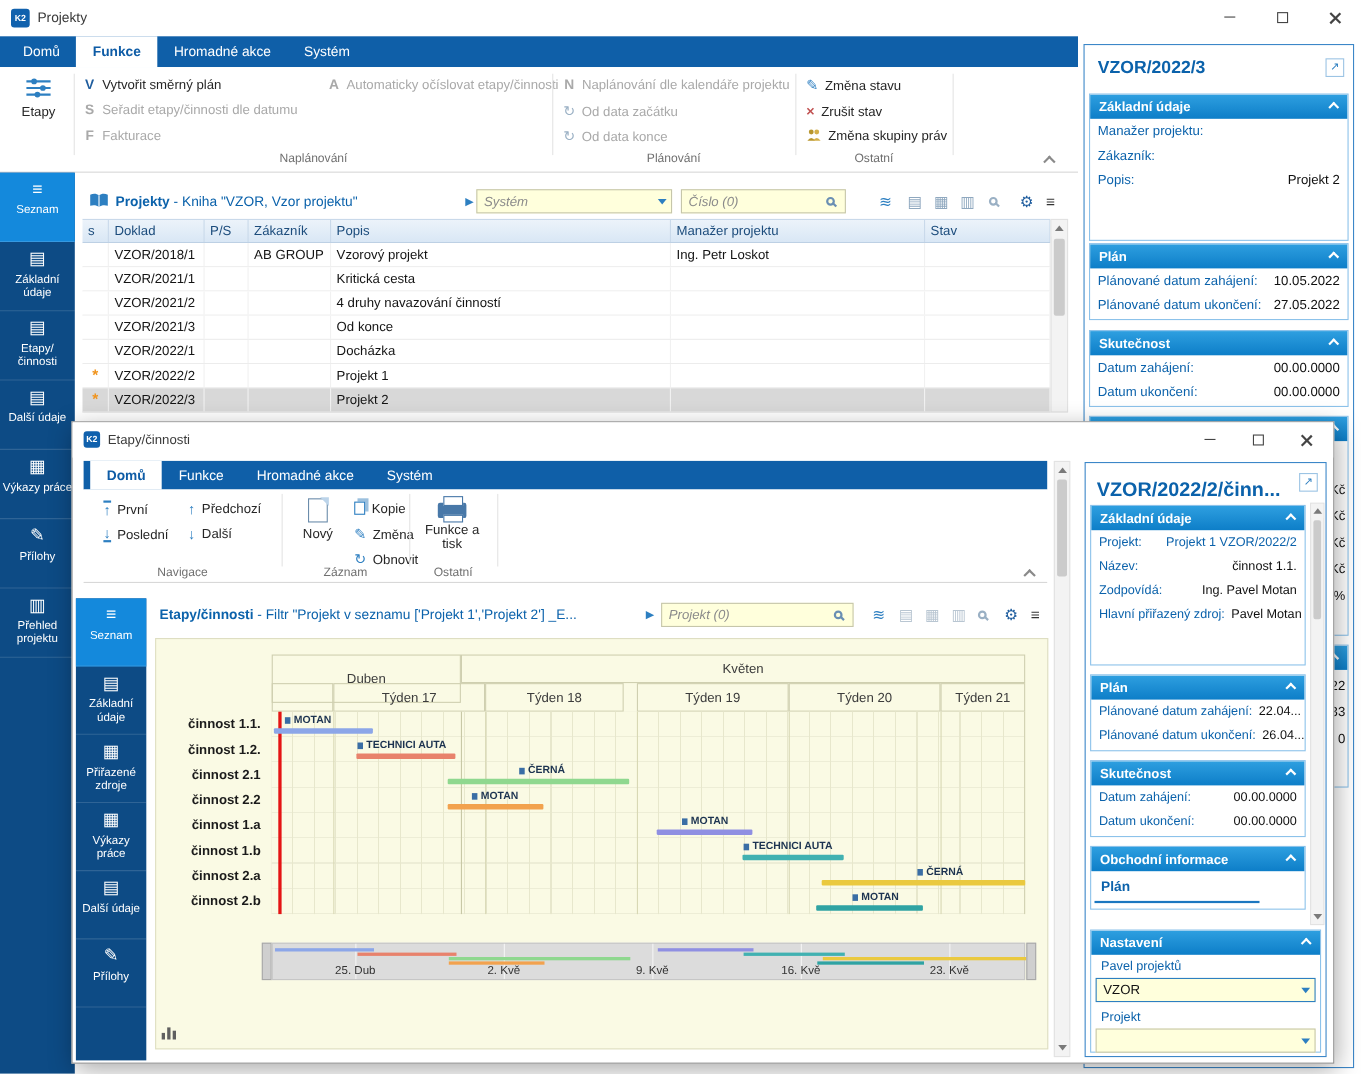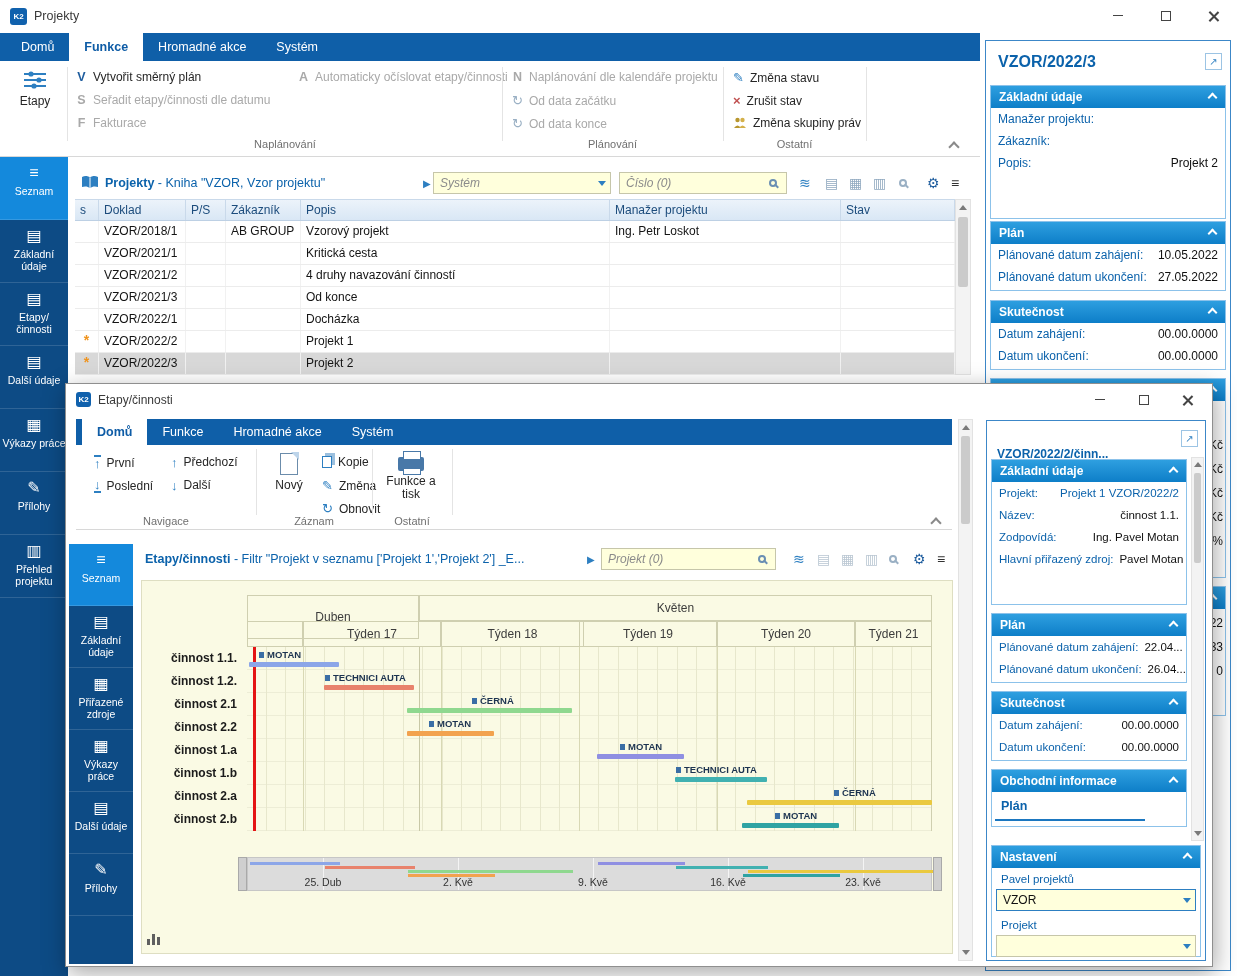--- a/index.html
+++ b/index.html
@@ -256,21 +256,21 @@
     <line x1="9" y1="2.5" x2="9" y2="13" stroke="#fff" stroke-width="1"></line>
   </svg>
   <div class="ftitle" style="left:30px;top:8px">
     <span class="ft-b">Projekty</span><span> - Kniha "VZOR, Vzor projektu"</span>
   </div>
   <span class="play" style="left:348px;top:10px">▶</span>
   <div class="combo" style="left:358px;top:4px;width:178px;height:22px">
     <span class="ph">Systém</span>
     <span class="dd"></span>
   </div>
-  <div class="combo" style="left:544px;top:4px;width:168px;height:22px">
+  <div class="combo" style="left:544px;top:4px;width:150px;height:22px">
     <span class="ph">Číslo (0)</span>
     <span class="mag"></span>
   </div>
   <span class="fic" style="left:724px;color:#2d7fc1">≋</span>
   <span class="fic" style="left:750px;color:#8fa8bf">▤</span>
   <span class="fic" style="left:774px;color:#8fa8bf">▦</span>
   <span class="fic" style="left:798px;color:#8fa8bf">▥</span>
   <span class="mag gray" style="position:absolute;left:824px;top:11px"></span>
   <span class="fic" style="left:852px;color:#1f5d9e">⚙</span>
   <span class="fic" style="left:876px;color:#333">≡</span>
@@ -544,21 +544,21 @@
     <span class="mag gray" style="position:absolute;left:748px;top:11px"></span>
     <span class="fic" style="left:772px;color:#1f5d9e">⚙</span>
     <span class="fic" style="left:796px;color:#333">≡</span>
   </div>
 
   <div class="gantt" style="left:75px;top:196px;width:812px;height:374px">
     <div class="g-cell" style="left:105px;top:14px;width:172px;height:44px">Duben</div>
     <div class="g-cell" style="left:277px;top:14px;width:513px;height:26px">Květen</div>
     <div class="g-cell" style="left:105px;top:40px;width:56px;height:26px"></div>
     <div class="g-cell" style="left:161px;top:40px;width:138px;height:26px">Týden 17</div>
-    <div class="g-cell" style="left:299px;top:40px;width:143px;height:26px">Týden 18</div>
+    <div class="g-cell" style="left:299px;top:40px;width:126px;height:26px">Týden 18</div>
     <div class="g-cell" style="left:437px;top:40px;width:138px;height:26px">Týden 19</div>
     <div class="g-cell" style="left:575px;top:40px;width:138px;height:26px">Týden 20</div>
     <div class="g-cell" style="left:713px;top:40px;width:77px;height:26px">Týden 21</div>
 
     <div class="g-grid" style="left:105px;top:66px;width:685px;height:184px"></div>
     <div class="wline" style="left:161px;top:66px;height:184px"></div>
     <div class="wline" style="left:299px;top:66px;height:184px"></div>
     <div class="wline" style="left:437px;top:66px;height:184px"></div>
     <div class="wline" style="left:575px;top:66px;height:184px"></div>
     <div class="wline" style="left:713px;top:66px;height:184px"></div>
@@ -625,21 +625,21 @@
     <div class="sarr" style="top:0">
         <span class="tu"></span>
       </div>
     <div class="thumb" style="top:16px;height:88px"></div>
     <div class="sarr" style="bottom:0">
         <span class="tdn"></span>
       </div>
   </div>
 
   <div class="panel" style="left:920px;top:36px;width:220px;height:541px">
-    <div class="ptitle" style="left:10px;top:26px;font-size:12px">VZOR/2022/2/činn...</div>
+    <div class="ptitle" style="left:10px;top:14px;font-size:18px">VZOR/2022/2/činn...</div>
     <div class="exp" style="right:7px;top:9px">↗</div>
 
     <div class="sec" style="left:4px;width:196px;top:38px;height:146px">
       <div class="sec-hdr">
         <span>Základní údaje</span>
         <span class="chev"></span>
       </div>
       <div class="kv small">
           <span class="k">Projekt:</span>
           <span class="v link">Projekt 1 VZOR/2022/2</span>

